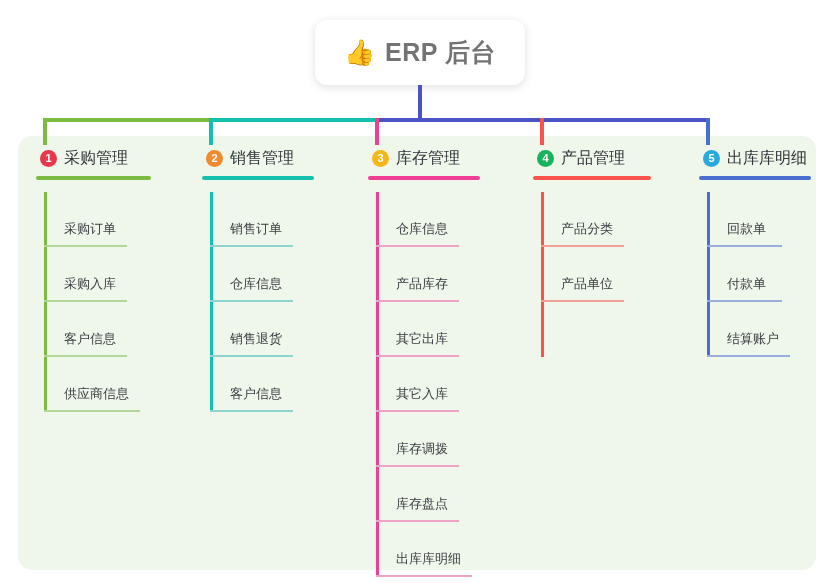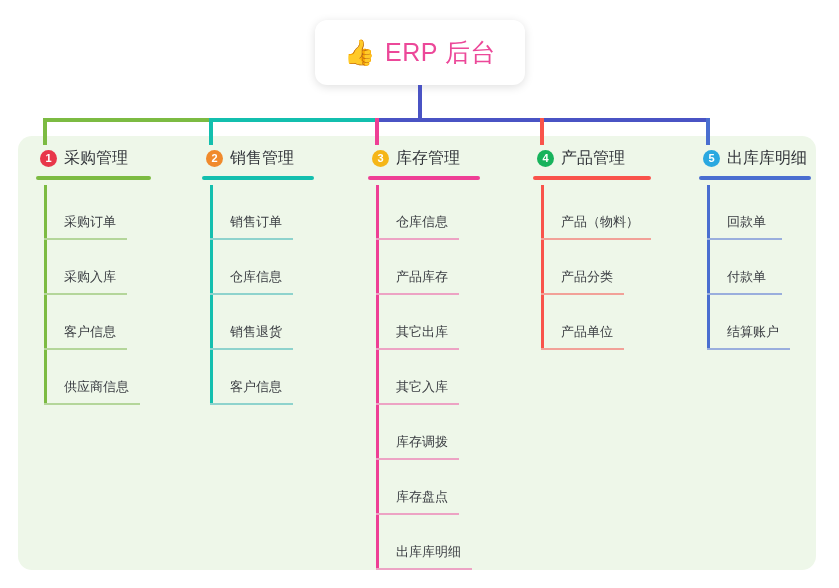--- a/index.html
+++ b/index.html
@@ -14,21 +14,21 @@
   
   .root-box{
     position:absolute;left:315px;top:20px;width:210px;height:65px;
     background:#ffffff;border-radius:12px;
     box-shadow:0 2px 10px rgba(0,0,0,0.13);
     display:flex;align-items:center;justify-content:center;
     box-sizing:border-box;
   }
   .root-inner{display:flex;align-items:center;gap:10px;}
   .thumb{font-size:25px;line-height:1;}
-  .root-title{font-size:25px;color:#ec4899;letter-spacing:.5px;white-space:nowrap;}
+  .root-title{font-size:25px;color:#737373;letter-spacing:.5px;white-space:nowrap;font-weight:bold;}
 
   
   .stem{position:absolute;width:4px;background:#4a53c4;}
   .bus-seg{position:absolute;height:4px;}
   .drop{position:absolute;width:4px;}
 
   
   .panel{
     position:absolute;left:18px;top:136px;width:798px;height:434px;
     background:#eef7e9;border-radius:14px;
@@ -38,21 +38,21 @@
   .col{position:absolute;top:145px;}
   .col-head{display:flex;align-items:center;gap:7px;height:26px;padding-left:4px;}
   .badge{
     width:17px;height:17px;border-radius:50%;
     color:#ffffff;font-size:11px;line-height:17px;text-align:center;
     flex:0 0 auto;font-weight:bold;
   }
   .col-title{font-size:16px;color:#33363b;white-space:nowrap;}
   .head-rule{height:4px;border-radius:2px;margin-top:5px;}
 
-  .items{position:relative;margin-top:5px;}
+  .items{position:relative;margin-top:12px;}
   .spine{position:absolute;left:8px;top:0;width:3px;}
   .item{position:relative;height:55px;}
   .item-label{
     position:absolute;left:28px;bottom:9px;
     font-size:13px;color:#3a3d42;white-space:nowrap;
   }
   .item-rule{position:absolute;left:8px;bottom:0;height:2px;}
 </style>
 </head>
 <body>
@@ -173,24 +173,20 @@
       </div>
       <div class="col" style="left: 533px; width: 118px;">
         <div class="col-head">
           <span class="badge" style="background: rgb(24, 179, 92);">4</span>
           <span class="col-title">产品管理</span>
         </div>
         <div class="head-rule" style="background: rgb(249, 83, 75); width: 118px;"></div>
         <div class="items" style="height: 165px;">
           <div class="spine" style="background: rgb(249, 83, 75); height: 165px;"></div>
           <div class="item">
-            <span class="item-label">产品（物料）</span>
-            <div class="item-rule" style="background: rgb(242, 161, 152); width: 110px;"></div>
-          </div>
-          <div class="item">
             <span class="item-label">产品分类</span>
             <div class="item-rule" style="background: rgb(242, 161, 152); width: 83px;"></div>
           </div>
           <div class="item">
             <span class="item-label">产品单位</span>
             <div class="item-rule" style="background: rgb(242, 161, 152); width: 83px;"></div>
           </div>
         </div>
       </div>
       <div class="col" style="left: 699px; width: 112px;">

